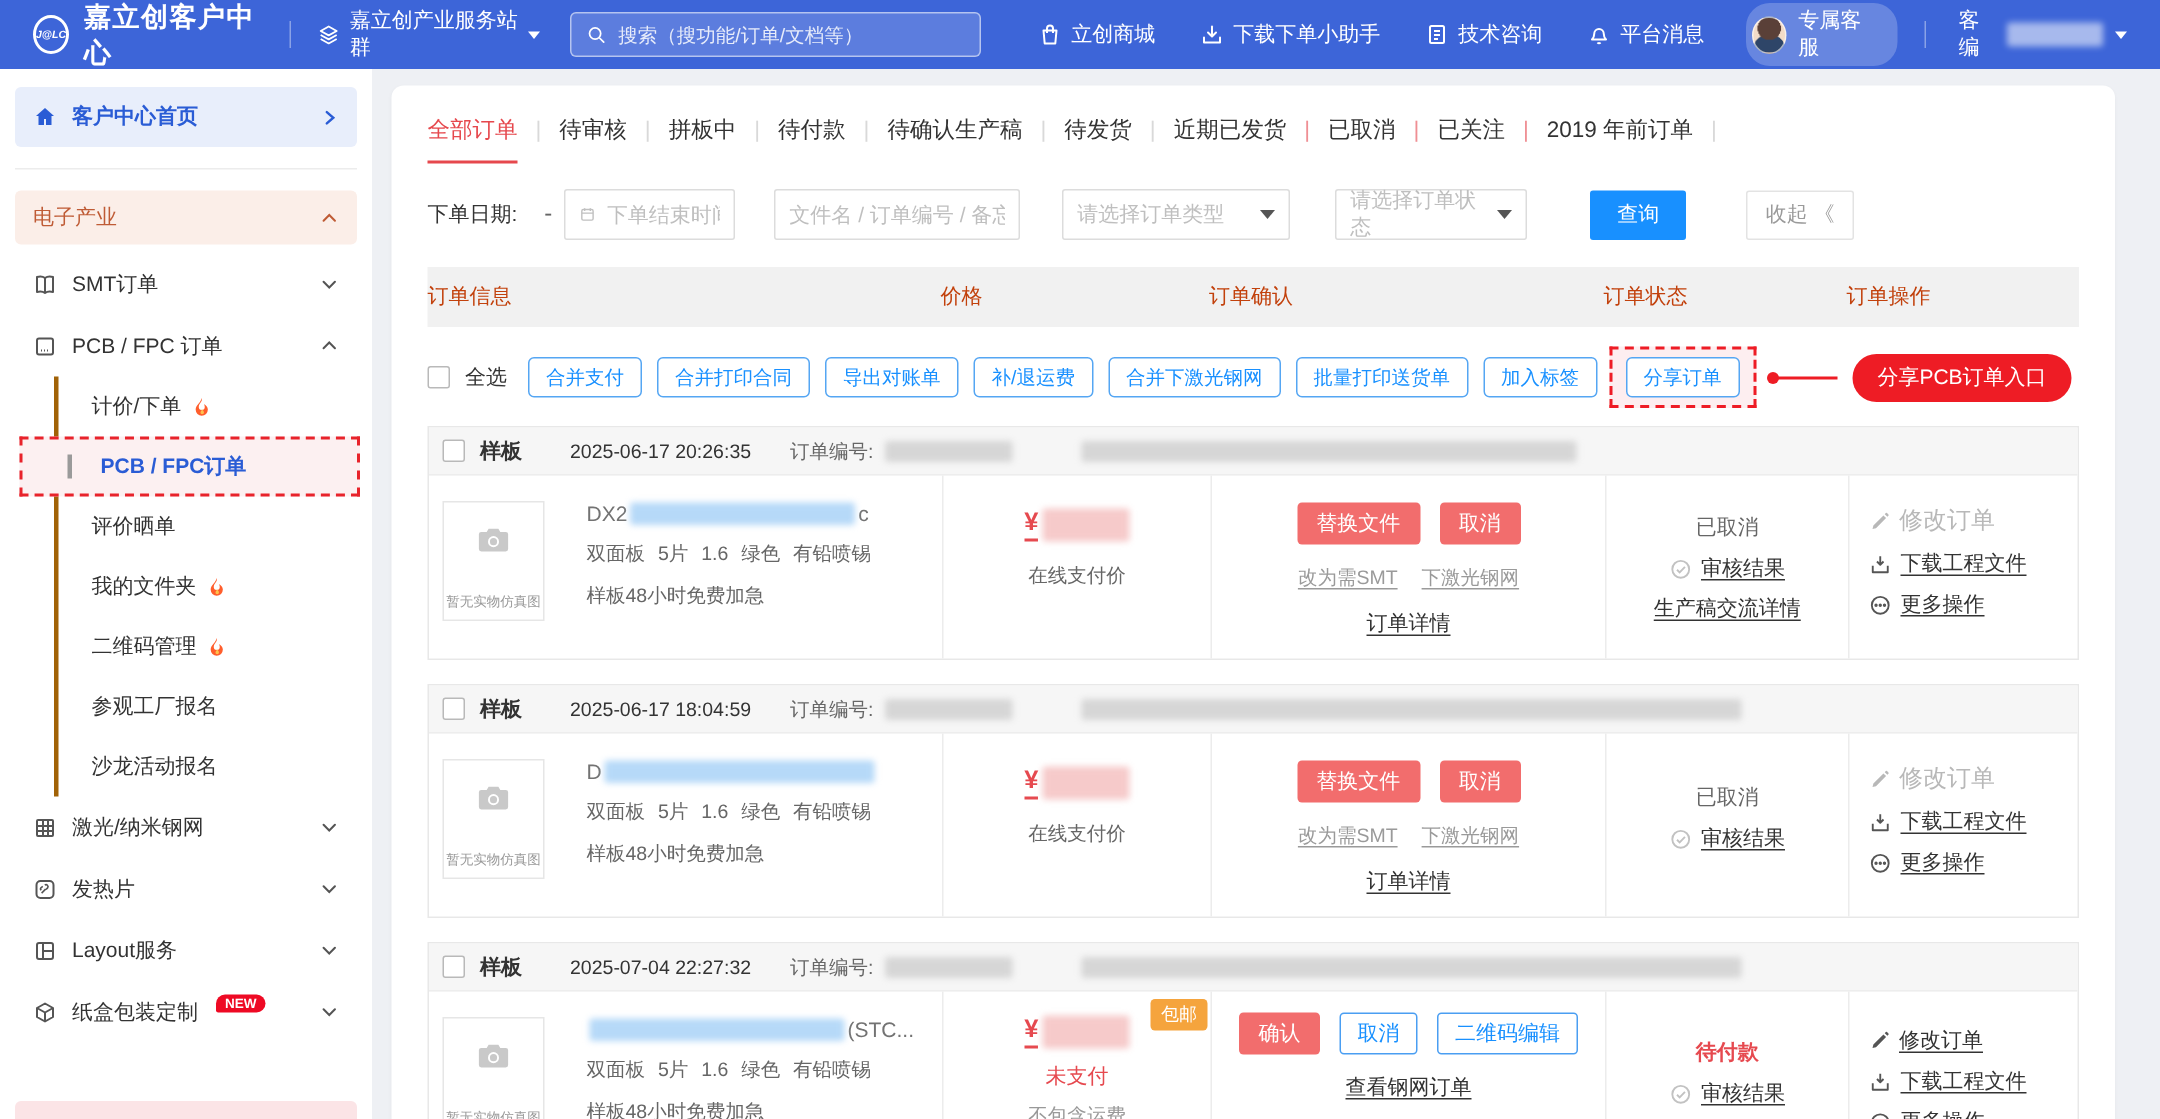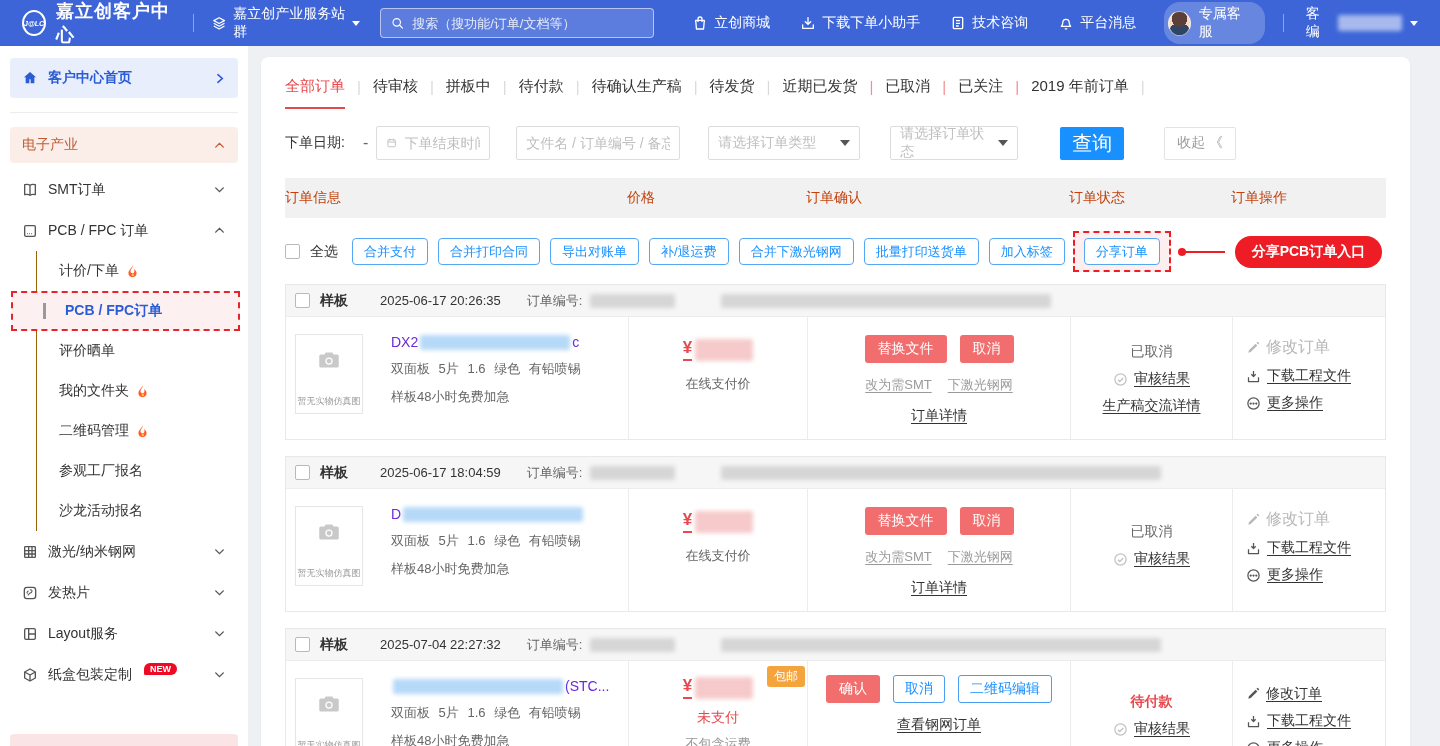--- a/index.html
+++ b/index.html
@@ -34,21 +34,21 @@
   
   .sb-home { margin:0 10px; height:40px; background:#e8eefb; border-radius:4px; display:flex; align-items:center; padding:0 12px; color:#2a5cd5; font-weight:bold; font-size:14px; gap:10px; cursor:pointer; }
   .sb-home .spacer { flex:1; }
   .sb-divider { height:1px; background:#ececec; margin:14px 10px; }
   .sb-section { margin:0 10px 6px 10px; height:36px; background:#fbeee8; border-radius:4px; display:flex; align-items:center; padding:0 12px; color:#bf5b35; font-size:14px; cursor:pointer; }
   .sb-section .spacer { flex:1; }
   .sb-item { height:41px; display:flex; align-items:center; padding:0 22px; font-size:14px; color:#333; gap:10px; cursor:pointer; }
   .sb-item .spacer { flex:1; }
   .sb-item .ic { color:#555; }
   .chev { color:#999; }
-  .sb-sub { margin-left:36px; border-left:1px solid #a16207; }
+  .sb-sub { margin-left:36px; border-left:3px solid #a16207; }
   .sb-sub-item { height:40px; display:flex; align-items:center; padding-left:22px; font-size:14px; color:#333; gap:6px; cursor:pointer; }
   .sb-sub-item.active { margin-left:-26px; margin-right:8px; border:2px dashed #e8232b; background:#fcf0f1; color:#2a5cd5; font-weight:bold; padding-left:30px; position:relative; }
   .sb-sub-item.active::before { content:""; width:3px; height:16px; background:#9a9a9a; margin-right:13px; display:inline-block; }
   .flame { width:15px; height:15px; }
   .new-badge { background:#ee0a24; color:#fff; font-size:9px; font-weight:bold; padding:1px 6px; border-radius:8px 8px 8px 2px; margin-left:2px; position:relative; top:-6px; }
   .sb-bottom { position:absolute; bottom:0; left:10px; right:10px; height:12px; background:#fbe4e6; border-radius:4px 4px 0 0; }
 
   
   .tabs { display:flex; align-items:center; font-size:15px; padding-bottom:14px; }
   .tab { cursor:pointer; position:relative; white-space:nowrap; }
@@ -65,56 +65,56 @@
   .f-input input::placeholder { color:#bfbfbf; }
   .f-date1 { width:136px; }
   .f-date2 { width:114px; color:#bfbfbf; }
   .f-dash { margin:0 8px; color:#666; }
   .f-keyword { width:164px; margin-left:26px; }
   .f-keyword input { text-align:center; }
   .f-select { justify-content:space-between; cursor:pointer; }
   .f-type { width:152px; margin-left:28px; color:#bfbfbf; }
   .f-status { width:128px; margin-left:30px; color:#bfbfbf; }
   .sel-caret { width:0; height:0; border-left:5px solid transparent; border-right:5px solid transparent; border-top:6px solid #555; }
-  .btn-query { margin-left:42px; width:64px; height:33px; background:#1890ff; color:#fff; border:none; border-radius:2px; font-size:20px; cursor:pointer; font-family:inherit; }
+  .btn-query { margin-left:42px; width:64px; height:33px; background:#1890ff; color:#fff; border:none; border-radius:2px; font-size:14px; cursor:pointer; font-family:inherit; }
   .btn-collapse { margin-left:40px; height:33px; padding:0 12px; background:#fff; color:#9a9a9a; border:1px solid #e3e3e3; border-radius:2px; font-size:14px; cursor:pointer; font-family:inherit; white-space:nowrap; }
 
   
   .thead { margin-top:18px; height:40px; background:#f1f1f1; display:grid; grid-template-columns:342px 179px 263px 162px auto; align-items:center; }
   .thead span { font-size:14px; color:#c2410c; }
 
   
   .batch { display:flex; align-items:center; margin:13px 0 12px 0; gap:10px; }
   .cb { width:15px; height:15px; border:1px solid #b9b9b9; border-radius:2px; background:#fff; flex:none; cursor:pointer; }
   .batch-all { font-size:14px; margin-right:4px; cursor:pointer; }
   .btn-outline { height:27px; padding:0 11px; background:#fff; border:1px solid #55a6f3; color:#1890ff; border-radius:4px; font-size:13px; cursor:pointer; font-family:inherit; white-space:nowrap; }
   .share-wrap { border:2px dashed #ee1c25; background:#fdeef0; padding:5px 9px; margin-left:-2px; position:relative; }
   .callout-line { width:42px; height:2px; background:#ee1c25; position:relative; margin-left:2px; flex:none; }
   .callout-line::before { content:""; position:absolute; left:-5px; top:-3px; width:8px; height:8px; border-radius:50%; background:#ee1c25; }
-  .callout-pill { background:#ee1c25; color:#fff; font-size:14px; font-weight:bold; padding:7px 17px; border-radius:16px; white-space:nowrap; }
+  .callout-pill { background:#ee1c25; color:#fff; font-size:14px; font-weight:normal; padding:7px 17px; border-radius:16px; white-space:nowrap; }
 
   
   .order { border:1px solid #e8e8e8; margin-bottom:16px; }
   .order-head { height:32px; background:#f6f6f6; border-bottom:1px solid #ededed; display:flex; align-items:center; padding:0 9px; }
   .o-type { font-size:14px; font-weight:bold; margin-left:10px; }
   .o-time { font-size:13px; color:#333; margin-left:32px; }
   .o-no-label { font-size:13px; color:#666; margin-left:26px; }
   .blur-gray { background:#d6d6d6; height:14px; }
   .w85 { width:85px; margin-left:8px; }
   .w330 { width:330px; margin-left:46px; }
   .w440 { width:440px; margin-left:46px; }
   .order-body { display:grid; grid-template-columns:342px 179px 263px 162px auto; }
   .col { padding:14px 8px; position:relative; }
   .col + .col { border-left:1px solid #ececec; }
 
   .col-info { display:flex; padding-left:9px; }
   .thumb { width:68px; height:80px; border:1px solid #e6e6e6; flex:none; display:flex; flex-direction:column; align-items:center; justify-content:space-between; padding:12px 2px 5px 2px; margin-top:3px; }
   .thumb .cap { font-size:9px; color:#999; white-space:nowrap; }
   .info { margin-left:28px; padding-top:3px; }
-  .o-title { font-size:14px; color:#6d28d9; display:flex; align-items:center; gap:2px; cursor:pointer; }
+  .o-title { font-size:14px; color:#737373; display:flex; align-items:center; gap:2px; cursor:pointer; }
   .blur-blue { background:#b6d9f8; height:15px; }
   .spec { font-size:13px; color:#666; margin-top:10px; word-spacing:5px; }
 
   .col-price { text-align:center; padding-top:22px; }
   .price-line { display:flex; align-items:flex-start; justify-content:center; gap:3px; }
   .yen { color:#e6494f; font-size:17px; font-weight:bold; border-bottom:2px solid #e6494f; padding-bottom:3px; line-height:1; }
   .blur-pink { background:#f6caca; width:58px; height:22px; }
   .price-label { font-size:13px; color:#666; margin-top:14px; }
   .unpaid { font-size:14px; color:#e6494f; margin-top:10px; }
   .ship-note { font-size:13px; color:#999; margin-top:8px; }

